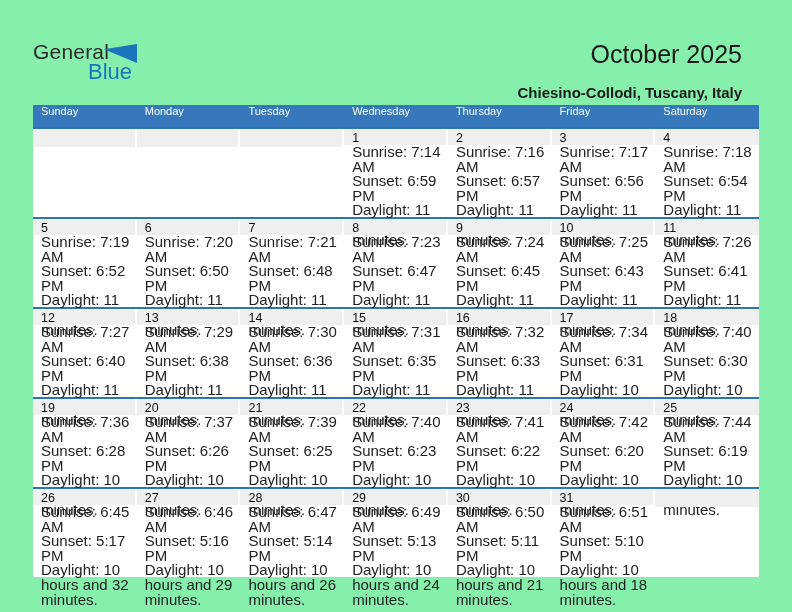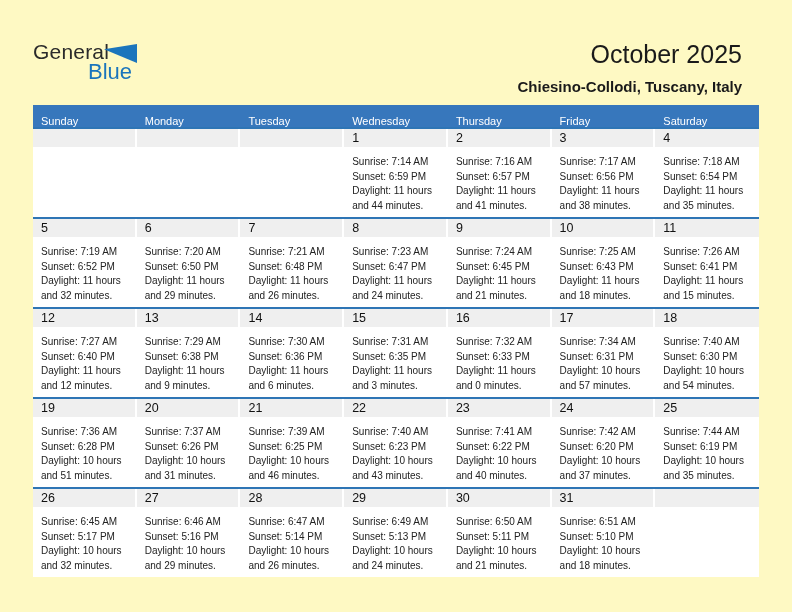--- a/index.html
+++ b/index.html
@@ -1,40 +1,40 @@
 <!DOCTYPE html>
 <html><head>
 <meta charset="utf-8">
 <style>
   html,body{margin:0;padding:0;background:#fff;}
   .page{
-    position:relative;width:792px;height:612px;background:#fef9c3;overflow:hidden;
+    position:relative;width:792px;height:612px;background:#86efac;overflow:hidden;
     font-family:"Liberation Sans",sans-serif;color:#1a1a1a;
   }
   
   .logo{position:absolute;left:33px;top:40px;width:120px;height:48px;}
   .logo-general{position:absolute;left:0;top:0;font-size:21px;color:#2b2b2b;letter-spacing:0.2px;}
   .logo-triangle{position:absolute;left:71px;top:4px;width:33px;height:19px;background:#1b75bc;
     clip-path:polygon(0 28%,100% 0,100% 100%);}
   .logo-blue{position:absolute;left:55px;top:19px;font-size:22px;color:#1b75bc;}
   
   .titleblock{position:absolute;right:50px;top:40px;text-align:right;}
   .cal-title{font-size:25px;color:#1a1a1a;font-weight:400;}
-  .cal-subtitle{font-size:15px;color:#1a1a1a;font-weight:600;margin-top:9px;}
+  .cal-subtitle{font-size:15px;color:#1a1a1a;font-weight:600;margin-top:15px;}
   
   .calendar{position:absolute;left:33px;top:105px;width:726px;}
-  .weekday-row{display:flex;background:#3777bc;height:22px;align-items:flex-end;}
+  .weekday-row{display:flex;background:#3777bc;height:22px;align-items:flex-start;}
   .weekday-cell{flex:1;color:#fff;font-size:11px;padding-left:8px;box-sizing:border-box;
     white-space:nowrap;overflow:hidden;}
   .week{display:flex;height:90px;border-top:2px solid #2e75b5;box-sizing:border-box;background:#fff;}
   .cell{flex:1;min-width:0;display:flex;flex-direction:column;}
   .daynum{height:18px;background:#efefef;font-size:12.5px;color:#111;
     padding:2px 0 0 8px;box-sizing:border-box;}
   .cell:not(:last-child) .daynum{border-right:2px solid #fff;}
-  .daybody{padding:8px 6px 0 8px;font-size:10px;line-height:14.6px;color:#222;}
+  .daybody{padding:0 6px 0 8px;font-size:15px;line-height:14.6px;color:#222;}
 </style>
 </head>
 <body>
 
 <div class="page">
 
   <div class="logo">
     <span class="logo-general">General</span>
     <span class="logo-triangle"></span>
     <span class="logo-blue">Blue</span>

